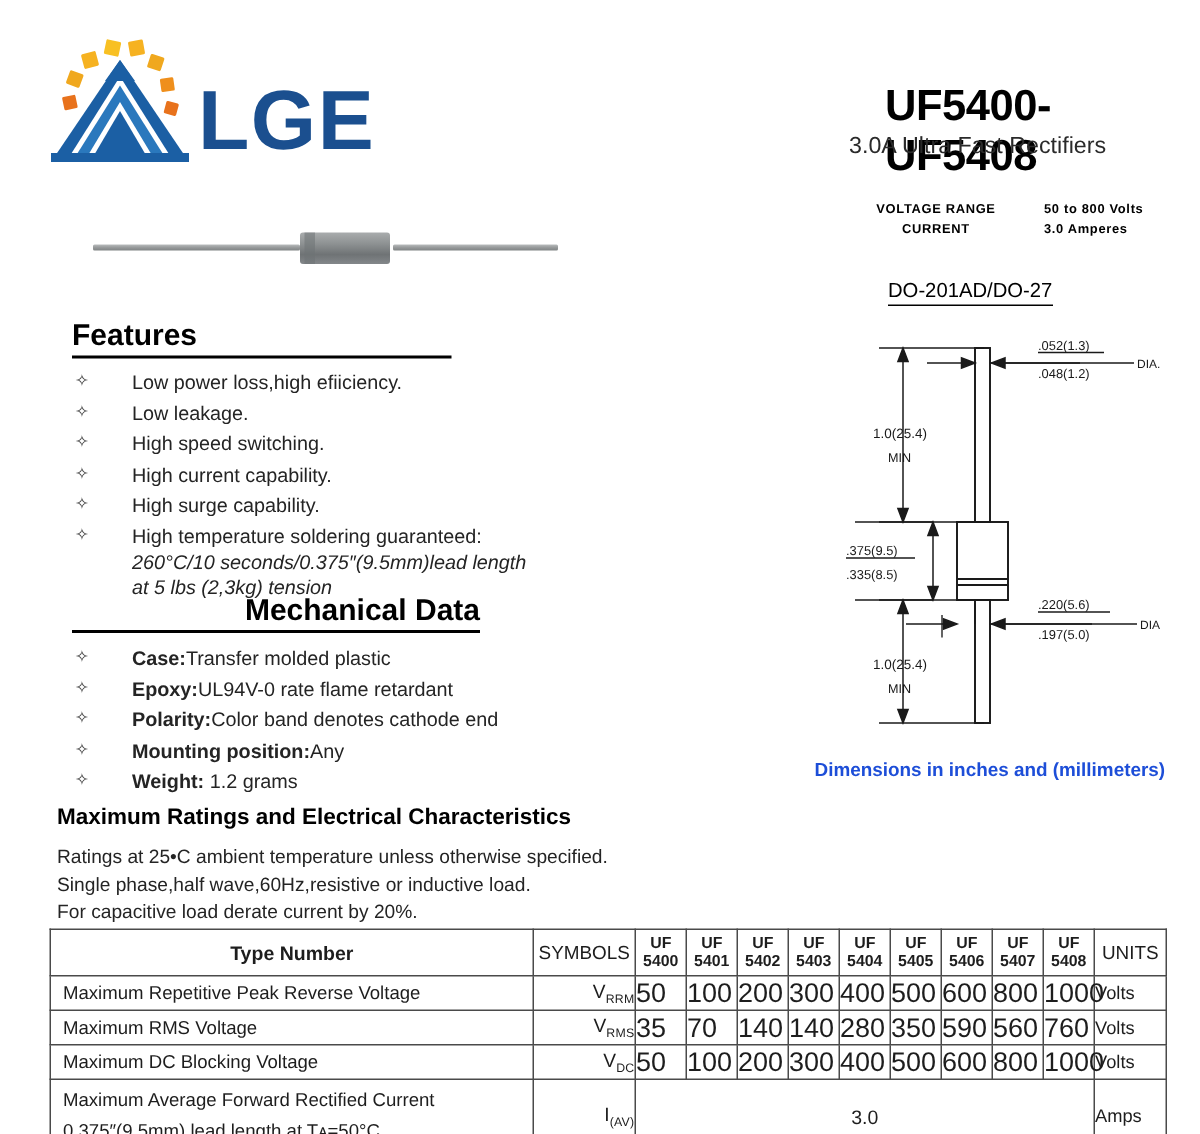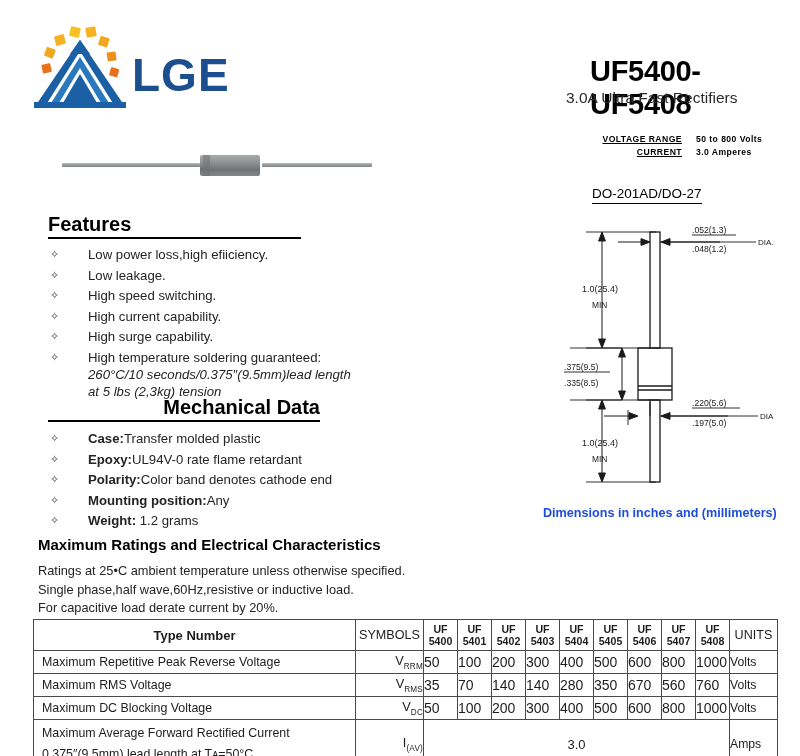--- a/index.html
+++ b/index.html
@@ -28,21 +28,21 @@
     position: absolute;
     left: 0px;
     top: 4px;
     width: 104px;
     height: 96px;
   }
   #logo-word {
     position: absolute;
     left: 104px;
     top: 38px;
-    font-size: 46px;
+    font-size: 56px;
     font-weight: bold;
     letter-spacing: 1px;
     color: #1b4f8f;
     font-family: "Liberation Sans", sans-serif;
     line-height: 1;
   }
 
   
   #diode-photo {
     position: absolute;
@@ -99,21 +99,21 @@
   #spec-table {
     position: absolute;
     left: 566px;
     top: 133px;
     font-size: 8.6px;
     font-weight: bold;
     letter-spacing: .45px;
     color: #000;
   }
   #spec-table .spec-row { display: flex; line-height: 12.5px; }
-  #spec-table .spec-label { width: 116px; text-align: right; text-decoration: underline; }
+  #spec-table .spec-label { width: 116px; text-align: center; }
   #spec-table .spec-value { width: 110px; padding-left: 14px; }
 
   #package-name {
     position: absolute;
     left: 592px;
     top: 186px;
     font-size: 13.5px;
     font-weight: normal;
     color: #000;
     border-bottom: 1.6px solid #000;
@@ -247,21 +247,21 @@
     padding-left: 8px;
     height: 22px;
     font-size: 12.4px;
   }
   #ratings-table .row-label-2 {
     padding-left: 8px;
     height: 48px;
     font-size: 12.4px;
     line-height: 21px;
   }
-  #ratings-table td.val-cell { font-size: 14px; margin-top: 12px; }
+  #ratings-table td.val-cell { font-size: 18px; margin-top: 12px; }
   #ratings-table td.units-cell { font-size: 12.2px; }
   #ratings-table td.span-cell {
     text-align: center;
     font-size: 13px;
   }
   .sym { font-size: 12.8px; }
   .sym sub { font-size: 8.2px; letter-spacing: .2px; }
 </style>
 </head>
 <body>
@@ -548,21 +548,21 @@
 
     <tr>
       <td class="row-label">Maximum RMS Voltage</td>
       <td class="c-symbol"><span class="sym"><span>V</span><sub>RMS</sub></span></td>
       <td class="val-cell">35</td>
       <td class="val-cell">70</td>
       <td class="val-cell">140</td>
       <td class="val-cell">140</td>
       <td class="val-cell">280</td>
       <td class="val-cell">350</td>
-      <td class="val-cell">670</td>
+      <td class="val-cell">590</td>
       <td class="val-cell">560</td>
       <td class="val-cell">760</td>
       <td class="units-cell">Volts</td>
     </tr>
 
     <tr>
       <td class="row-label">Maximum  DC  Blocking Voltage</td>
       <td class="c-symbol"><span class="sym"><span>V</span><sub>DC</sub></span></td>
       <td class="val-cell">50</td>
       <td class="val-cell">100</td>

